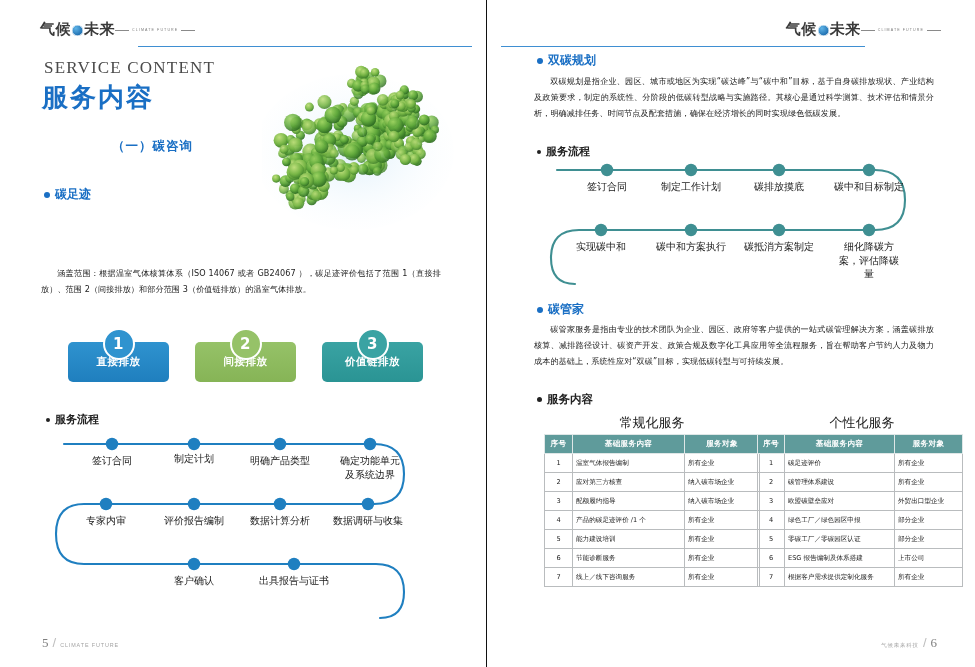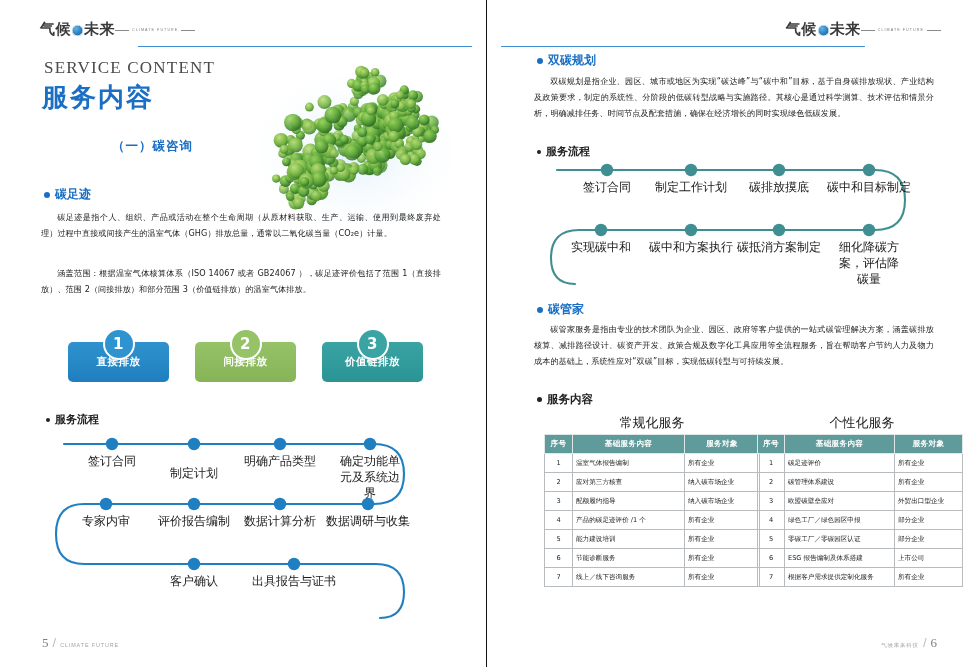--- a/index.html
+++ b/index.html
@@ -54,22 +54,22 @@
   .nbadge{position:absolute;top:-14px;left:50%;transform:translateX(-50%);width:28px;height:28px;border-radius:50%;
       display:flex;align-items:center;justify-content:center;color:#fff;font-size:15px;font-weight:700;
       border:2.5px solid #fff;font-family:"DejaVu Sans",sans-serif;}
   .nbox.b1 .nbadge{background:#2f93cf;}
   .nbox.b2 .nbadge{background:#96c268;}
   .nbox.b3 .nbadge{background:#3aa3a3;}
 
   
   .flow{position:absolute;}
   .flow svg{position:absolute;left:0;top:0;overflow:visible;}
-  .fl-label{position:absolute;font-size:12px;color:#1b1b1b;text-align:center;line-height:1.35;
-      transform:translateX(-50%);white-space:nowrap;font-family:Liberation Mono, monospace;}
+  .fl-label{position:absolute;font-size:10px;color:#1b1b1b;text-align:center;line-height:1.35;
+      transform:translateX(-50%);white-space:nowrap;font-family:Liberation Sans, sans-serif;}
   .fl-label.two{white-space:normal;width:66px;}
 
   
   .tbl-wrap{position:absolute;}
   .tbl-cap{position:absolute;font-size:13px;color:#1b1b1b;font-weight:400;transform:translateX(-50%);}
   table.svc{border-collapse:collapse;table-layout:fixed;}
   table.svc th{background:#5f9b9b;color:#fff;font-size:7.6px;font-weight:700;
       border:1px solid #dfe7e7;padding:4px 1px;text-align:center;letter-spacing:.3px;}
   table.svc td{border:1px solid #b9bcbe;font-size:6.6px;color:#1b1b1b;padding:4px 3px;
       text-align:left;height:10px;font-family:"DejaVu Sans",sans-serif;}
@@ -428,21 +428,20 @@
               <circle cx="143.4" cy="107.5" r="5.6" fill="url(#cnp2)" opacity="0.98"></circle>
             </g>
         </svg>
       </div>
 
       <div class="bullet-h" style="left:44px;top:186px;align-items:center;">
         <span class="dot"></span>
         <span>碳足迹</span>
       </div>
 
-      <div class="para" style="left:41px;top:210px;width:400px;">碳足迹是指个人、组织、产品或活动在整个生命周期（从原材料获取、生产、运输、使用到最终废弃处理）过程中直接或间接产生的温室气体（GHG）排放总量，通常以二氧化碳当量（CO₂e）计量。</div>
       <div class="para" style="left:41px;top:266px;width:400px;">涵盖范围：根据温室气体核算体系（ISO 14067 或者 GB24067 ），碳足迹评价包括了范围 1（直接排放）、范围 2（间接排放）和部分范围 3（价值链排放）的温室气体排放。</div>
 
       <div class="boxes">
         <div class="nbox b1">
           <span class="nbadge">1</span>
           <span>直接排放</span>
         </div>
         <div class="nbox b2">
           <span class="nbadge">2</span>
           <span>间接排放</span>
@@ -466,21 +465,21 @@
             <circle cx="236" cy="12" r="6.2" fill="#1f7fc0"></circle>
             <circle cx="326" cy="12" r="6.2" fill="#1f7fc0"></circle>
             <circle cx="62" cy="72" r="6.2" fill="#1f7fc0"></circle>
             <circle cx="150" cy="72" r="6.2" fill="#1f7fc0"></circle>
             <circle cx="236" cy="72" r="6.2" fill="#1f7fc0"></circle>
             <circle cx="324" cy="72" r="6.2" fill="#1f7fc0"></circle>
             <circle cx="150" cy="132" r="6.2" fill="#1f7fc0"></circle>
             <circle cx="250" cy="132" r="6.2" fill="#1f7fc0"></circle>
           </svg>
       <div class="fl-label" style="left: 68px; top: 22px;">签订合同</div>
-          <div class="fl-label" style="left: 150px; top: 34px; text-align: center;">制定计划</div>
+          <div class="fl-label" style="left: 150px; top: 20px; text-align: center;">制定计划</div>
           <div class="fl-label" style="left: 236px; top: 22px;">明确产品类型</div>
           <div class="fl-label two" style="left: 326px; top: 22px;">确定功能单元及系统边界</div>
           <div class="fl-label" style="left: 62px; top: 82px;">专家内审</div>
           <div class="fl-label" style="left: 150px; top: 82px;">评价报告编制</div>
           <div class="fl-label" style="left: 236px; top: 82px;">数据计算分析</div>
           <div class="fl-label" style="left: 324px; top: 82px;">数据调研与收集</div>
           <div class="fl-label" style="left: 150px; top: 142px;">客户确认</div>
           <div class="fl-label" style="left: 250px; top: 142px;">出具报告与证书</div>
         </div>
 

